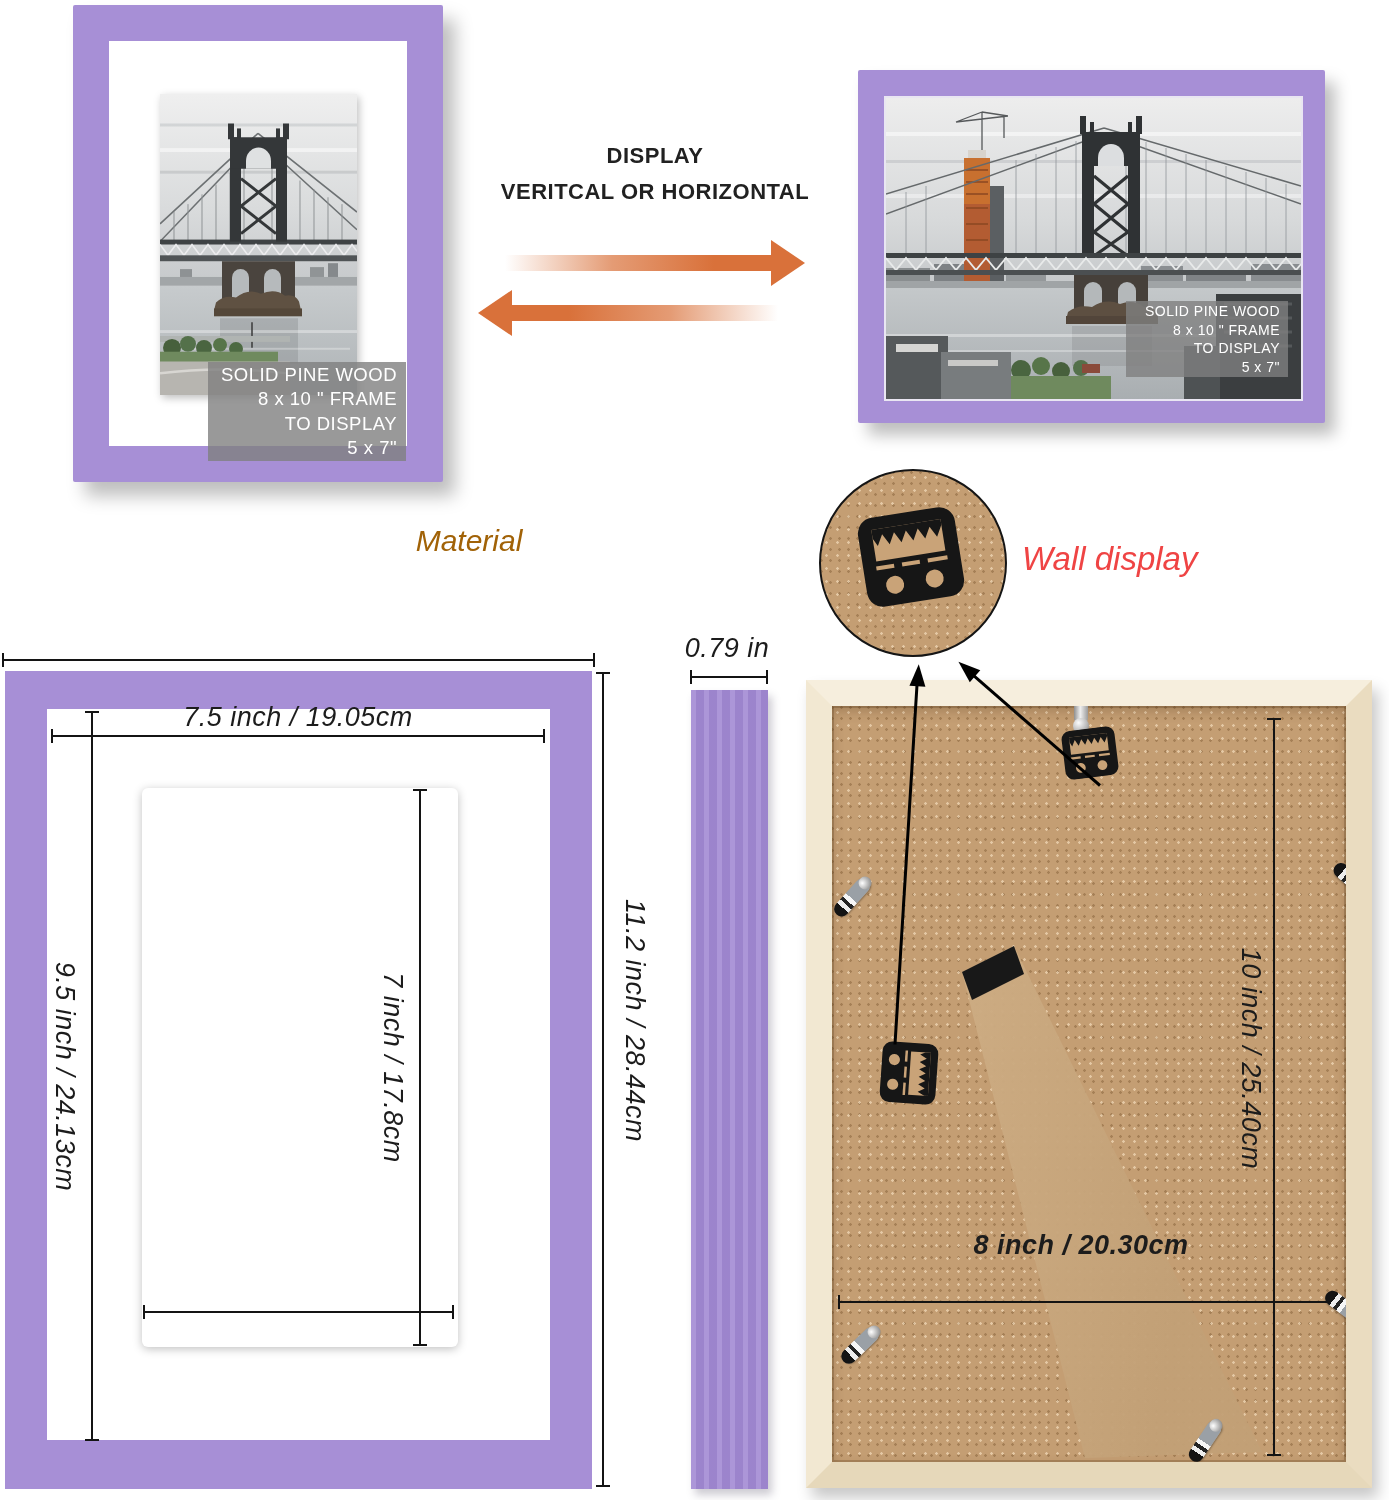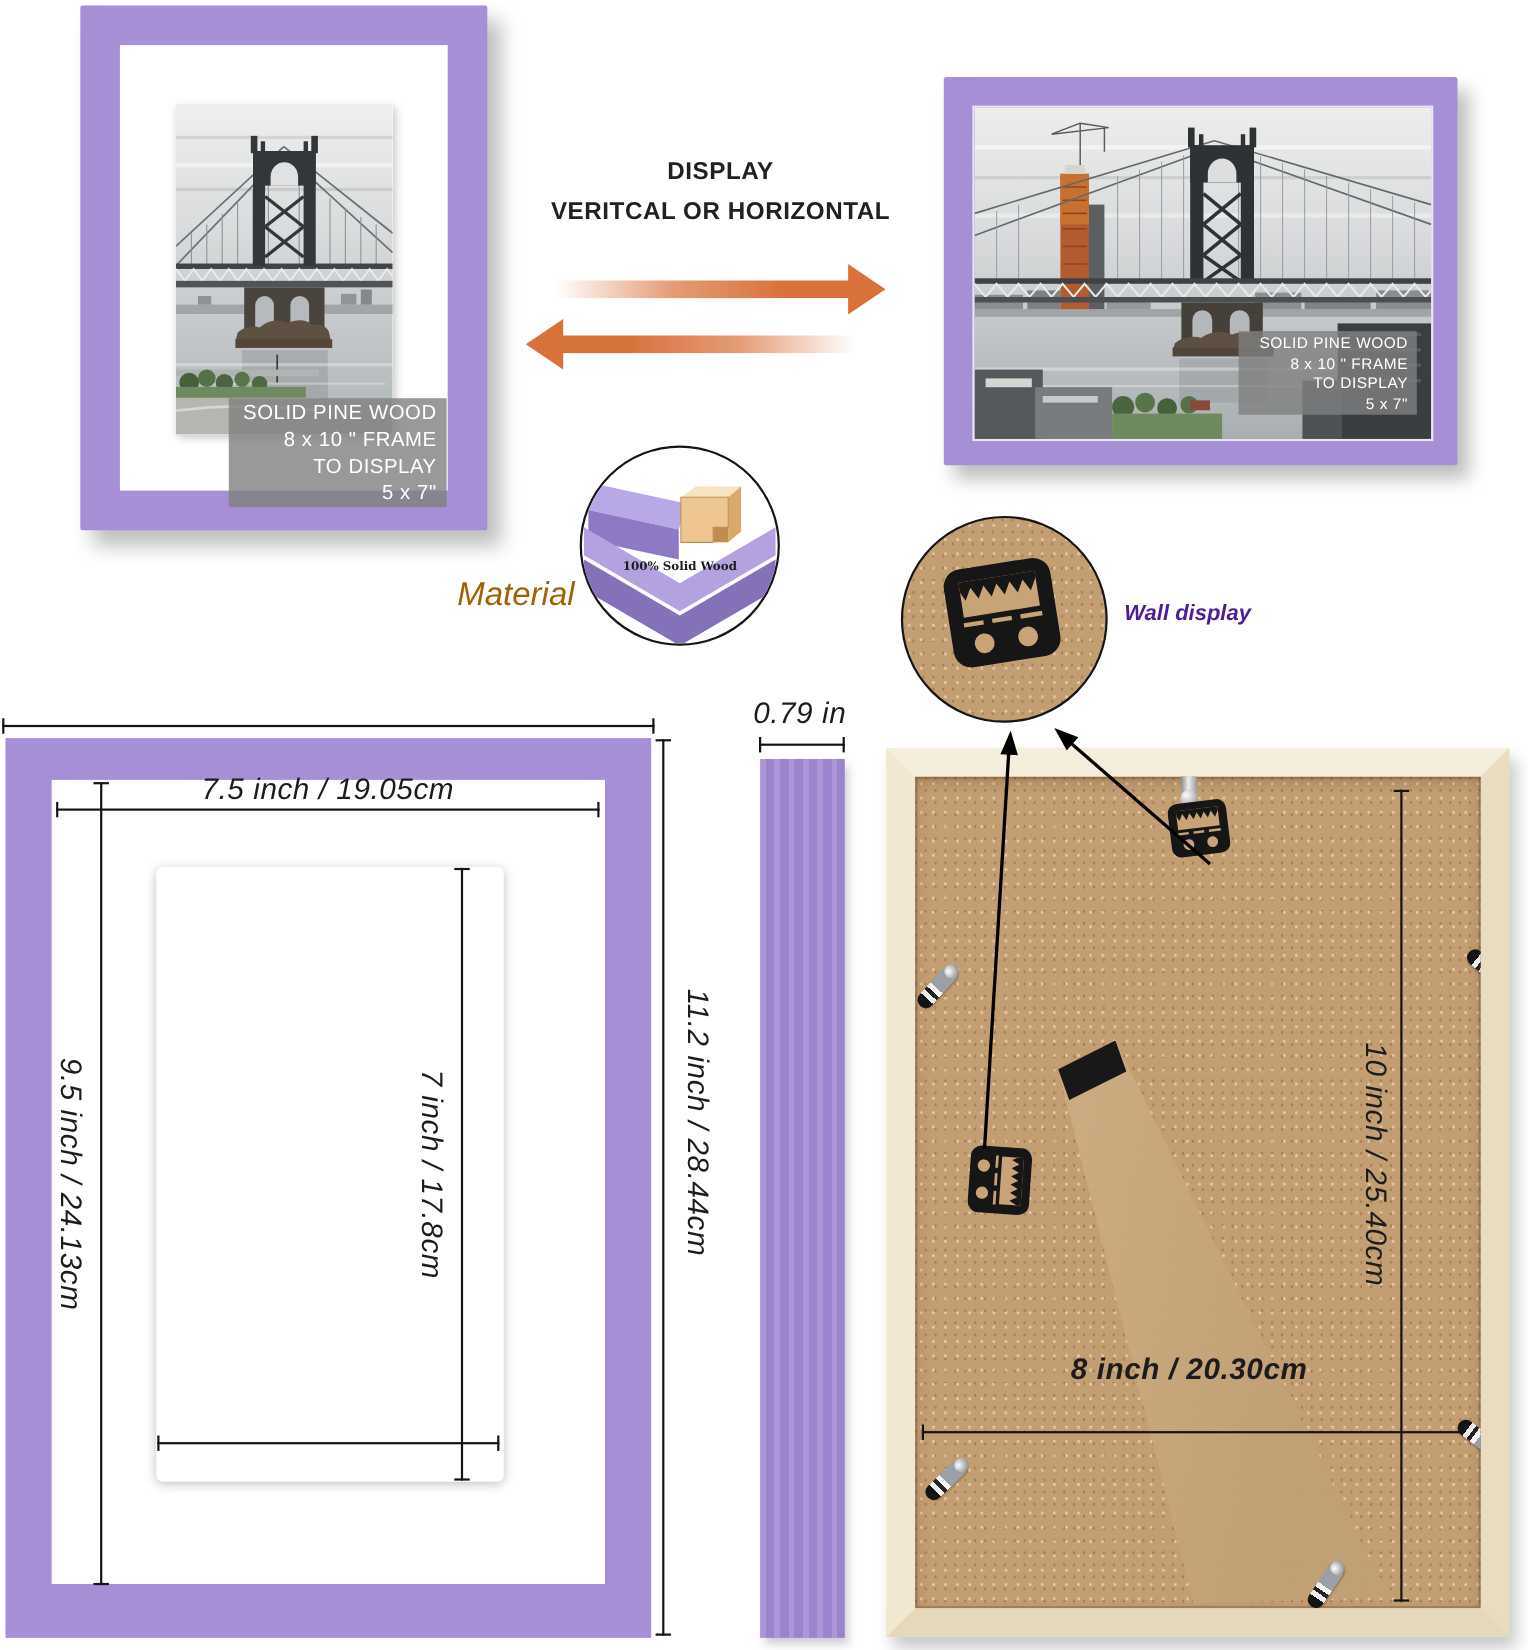--- a/index.html
+++ b/index.html
@@ -37,21 +37,21 @@
 
   
   .circle{border-radius:50%;border:2px solid #151515;overflow:hidden;background:#fff;box-sizing:border-box;}
   .mat-circle{left:527px;top:405px;width:182px;height:182px;}
   .wall-circle{left:819px;top:469px;width:188px;height:188px;}
   .cardboard-bg{background-color:#c49e73;
      background-image:radial-gradient(rgba(255,235,205,.55) 1px,transparent 1.4px),
                       radial-gradient(rgba(115,78,40,.38) 1px,transparent 1.4px);
      background-size:11px 13px,9px 11px;background-position:0 0,5px 7px;}
   .mat-caption{left:349px;top:522px;width:240px;text-align:center;font-style:italic;font-size:30px;line-height:38px;color:#a16207;}
-  .wall-caption{left:1022px;top:540px;font-style:italic;font-weight:bold;font-size:20px;line-height:37px;color:#4c1d95;}
+  .wall-caption{left:1022px;top:540px;font-style:italic;font-weight:normal;font-size:33px;line-height:37px;color:#ef4444;}
 
   
   .dimh{position:absolute;height:2px;background:#141414;}
   .dimh::before,.dimh::after{content:"";position:absolute;top:-6px;width:2px;height:14px;background:#141414;}
   .dimh::before{left:0}.dimh::after{right:0}
   .dimv{position:absolute;width:2px;background:#141414;}
   .dimv::before,.dimv::after{content:"";position:absolute;left:-6px;width:14px;height:2px;background:#141414;}
   .dimv::before{top:0}.dimv::after{bottom:0}
   .dimlabel{position:absolute;font-style:italic;font-size:27px;letter-spacing:.5px;color:#1c1c1c;
             white-space:nowrap;text-align:center;}
@@ -264,33 +264,20 @@
       </svg>
     </div>
     <div class="overlay">
       <div>SOLID PINE WOOD</div>
       <div>8 x 10 " FRAME</div>
       <div>TO DISPLAY</div>
       <div>5 x 7"</div>
     </div>
   </div>
 
-  <div class="abs circle mat-circle">
-    <svg viewBox="0 0 182 182" width="178" height="178">
-      <polygon points="14,34 98,52 90,76 6,58" fill="#b9a8e6"></polygon>
-      <polygon points="6,58 90,76 90,104 6,86" fill="#8d79c4"></polygon>
-      <polygon points="92,46 106,36 148,36 136,46" fill="#f8e3c0"></polygon>
-      <polygon points="136,46 148,36 148,78 136,88" fill="#d9a96a"></polygon>
-      <path d="M92 46 h44 v28 h-14 v14 h-30 z" fill="#efc591" stroke="#b8935e" stroke-width="1"></path>
-      <path d="M122 74 h14 v14 h-14 z" fill="#c08b4f"></path>
-      <polygon points="2,74 91,126 180,74 180,100 91,152 2,100" fill="#b3a1e0"></polygon>
-      <polygon points="2,104 91,156 180,104 180,132 91,184 2,132" fill="#8571ba"></polygon>
-      <text x="91" y="114" text-anchor="middle" font-family="DejaVu Serif, serif" font-weight="bold" font-size="11" fill="#1c1c1c">100% Solid Wood</text>
-    </svg>
-  </div>
   <div class="abs mat-caption">
     <div>Material</div>
   </div>
 
   <div class="abs circle wall-circle cardboard-bg">
     <svg class="hanger" style="left:40px;top:40px;width:100px;height:92px;transform:rotate(-9deg);">
         <use href="#sawtooth"></use>
       </svg>
   </div>
   <div class="abs wall-caption">

